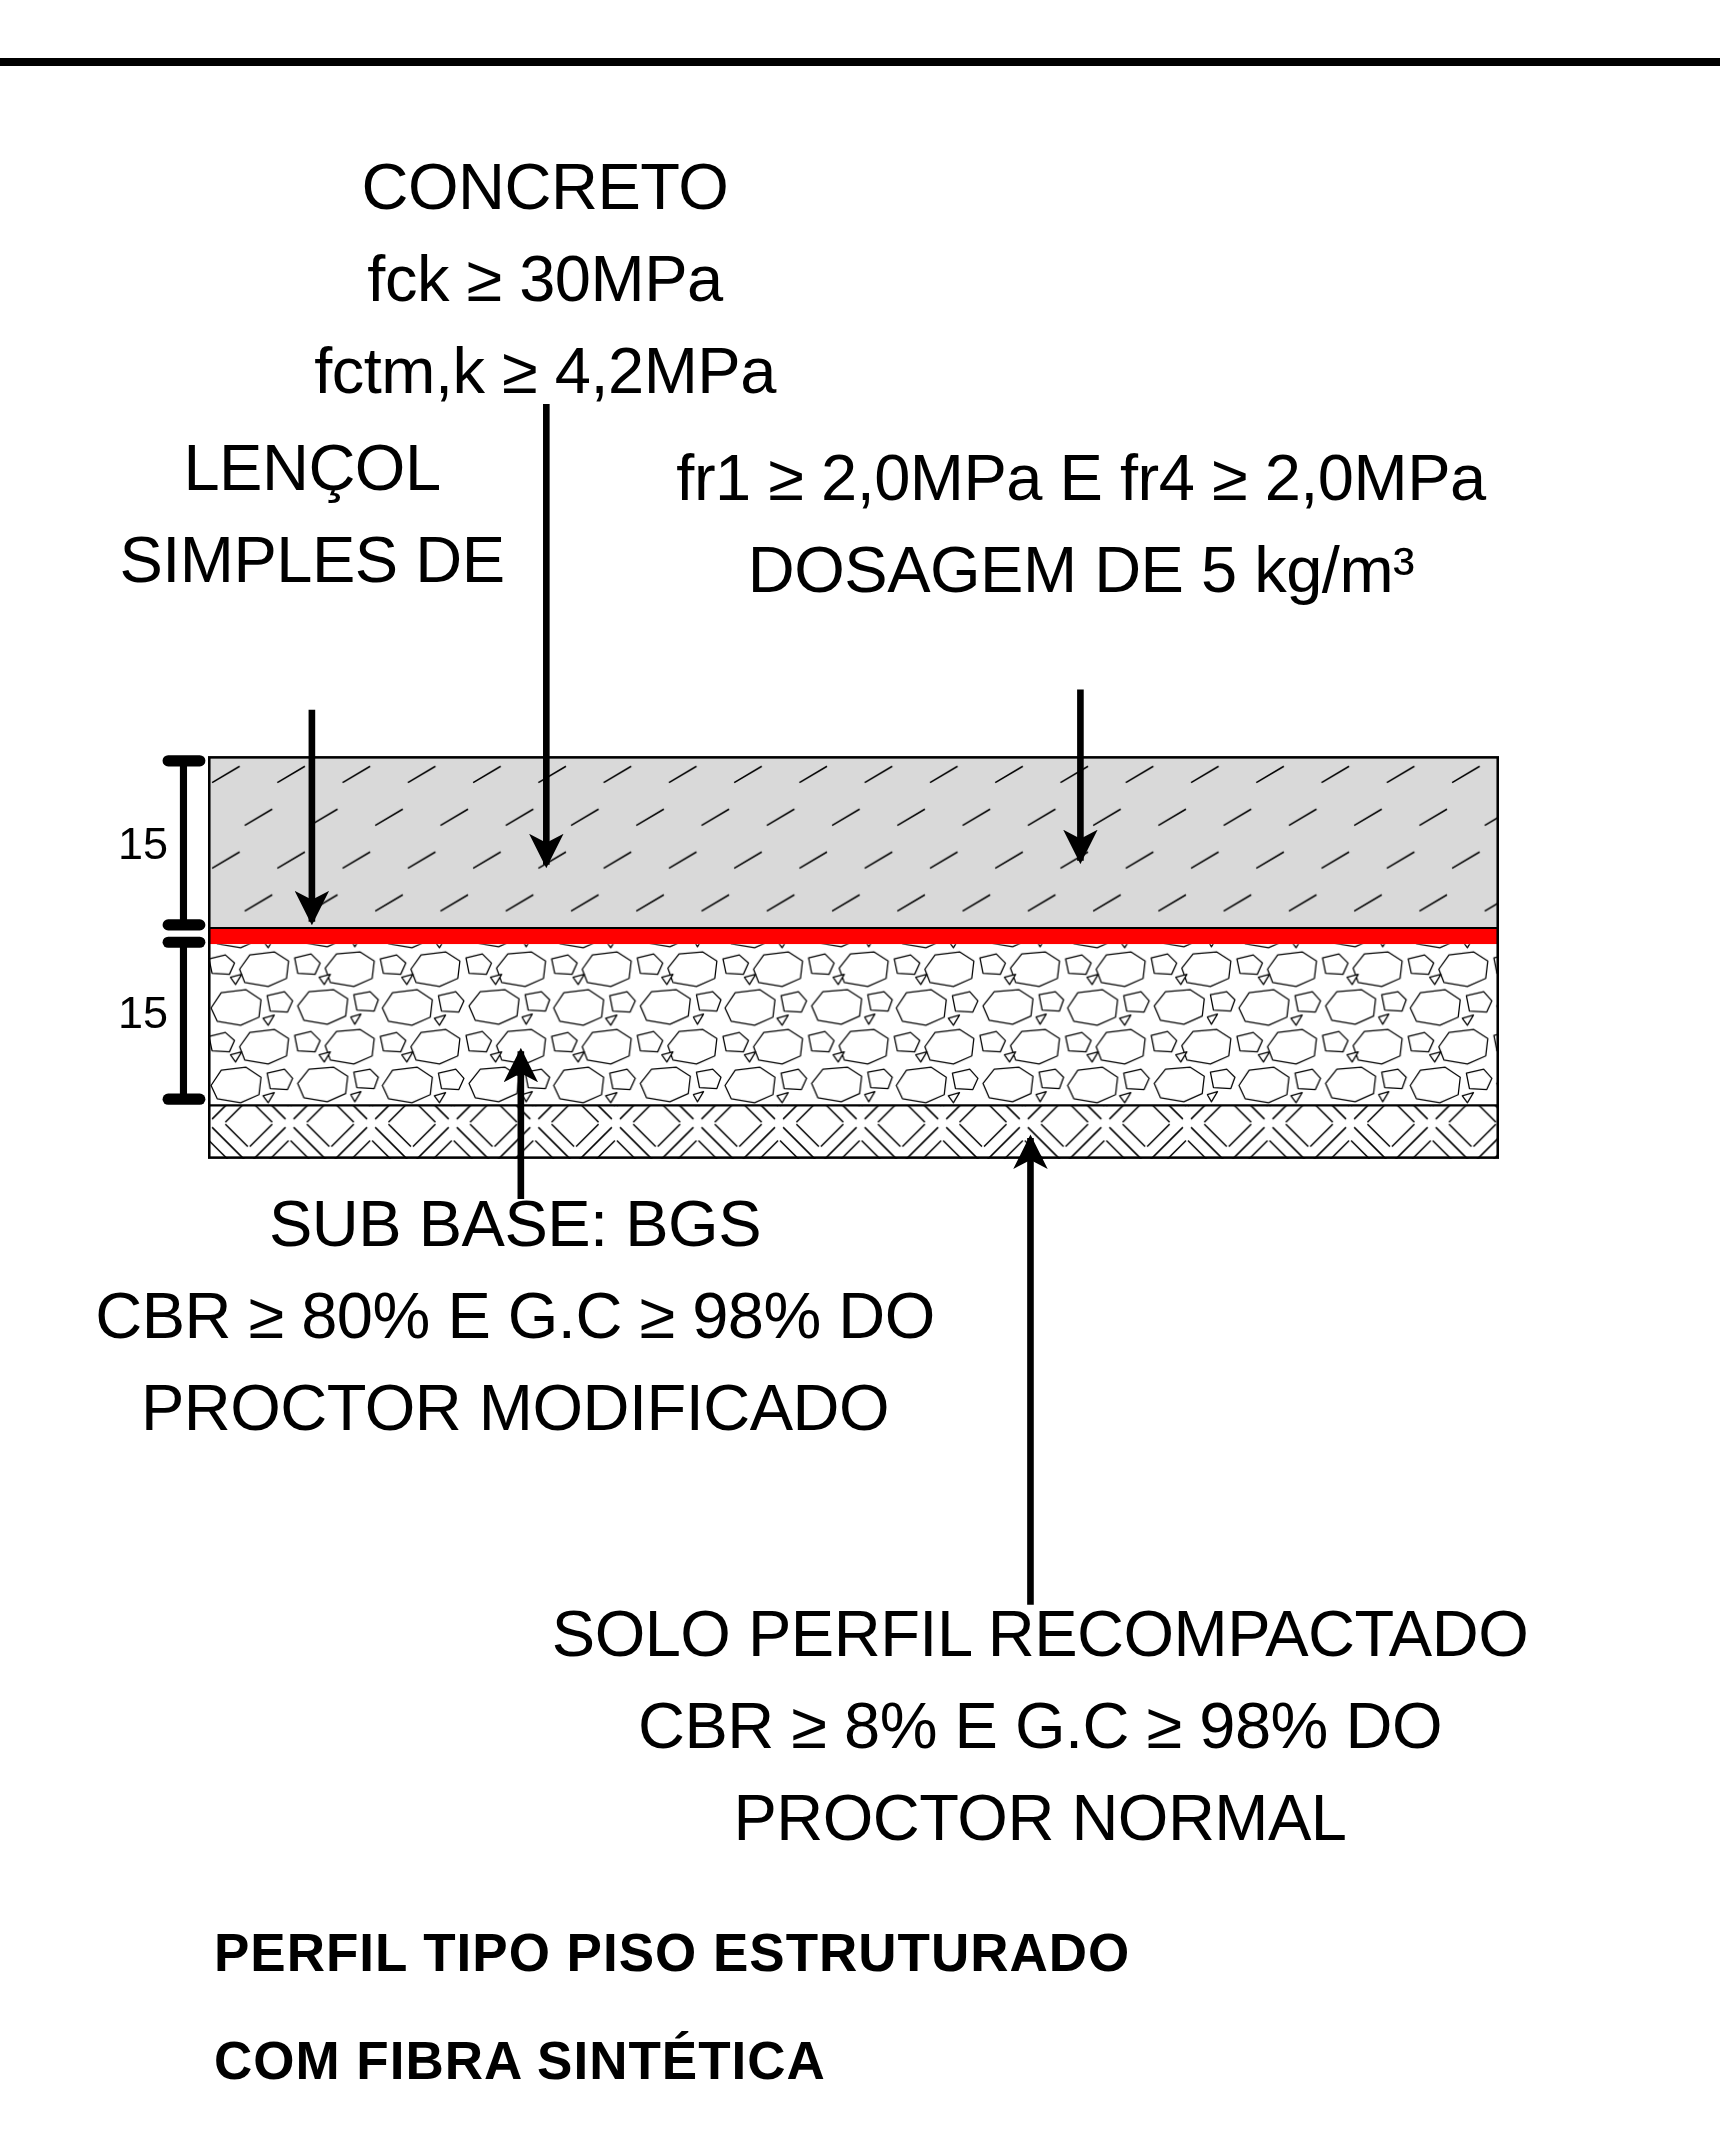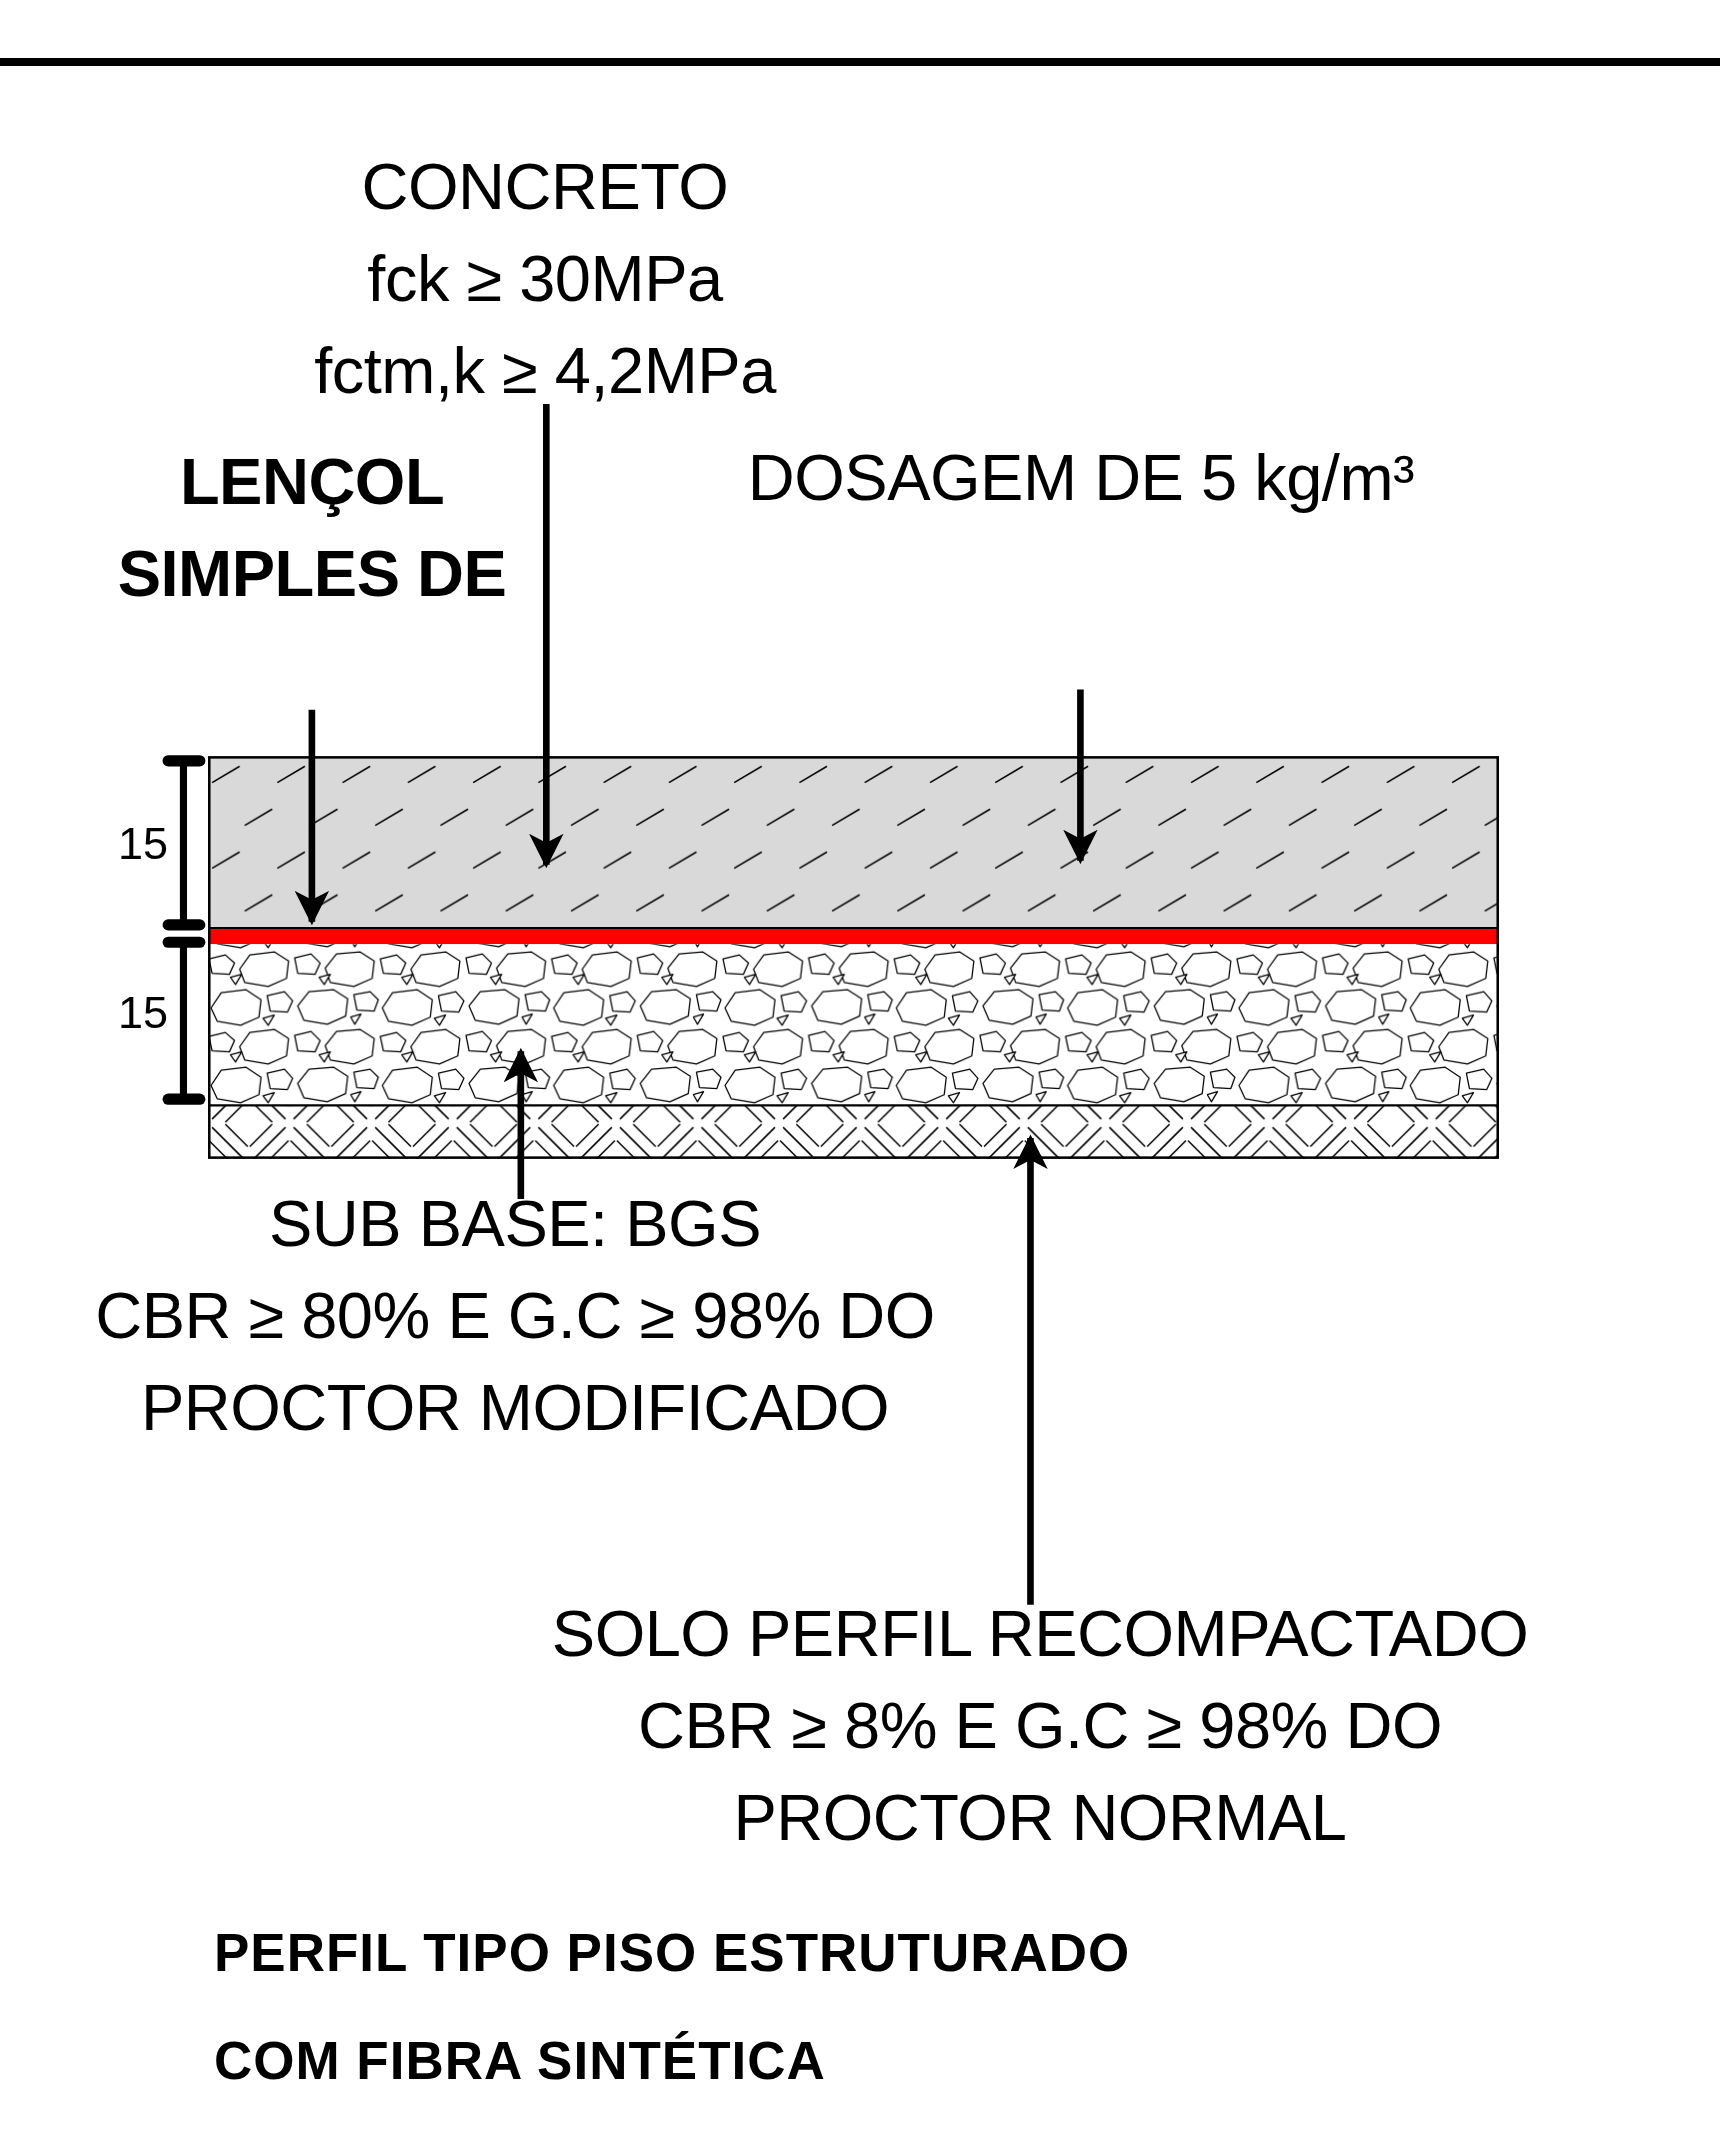--- a/index.html
+++ b/index.html
@@ -60,26 +60,27 @@
 <div id="page">
 
   <div class="topbar"></div>
 
   <div class="label" style="left:545px; top:141px;">
     <div>CONCRETO</div>
     <div>fck ≥ 30MPa</div>
     <div>fctm,k ≥ 4,2MPa</div>
   </div>
 
-  <div class="label" style="left:312px; top:436px;font-weight:bold;">
+  <div class="label" style="left:312px; top:422px;">
     <div>LENÇOL</div>
     <div>SIMPLES DE</div>
   </div>
 
   <div class="label" style="left:1081px; top:432px;">
+    <div>fr1 ≥ 2,0MPa E fr4 ≥ 2,0MPa</div>
     <div>DOSAGEM DE 5 kg/m³</div>
   </div>
 
   <div class="dim" style="left:71px; top:814px;">15</div>
   <div class="dim" style="left:71px; top:983px;">15</div>
 
   <svg class="sectionsvg" width="1291" height="403" viewBox="0 0 2532 790">
     <defs>
       <pattern id="hatch" width="128" height="168" patternUnits="userSpaceOnUse">
         <line x1="8" y1="52" x2="62" y2="20" stroke="#000" stroke-width="3"></line>

